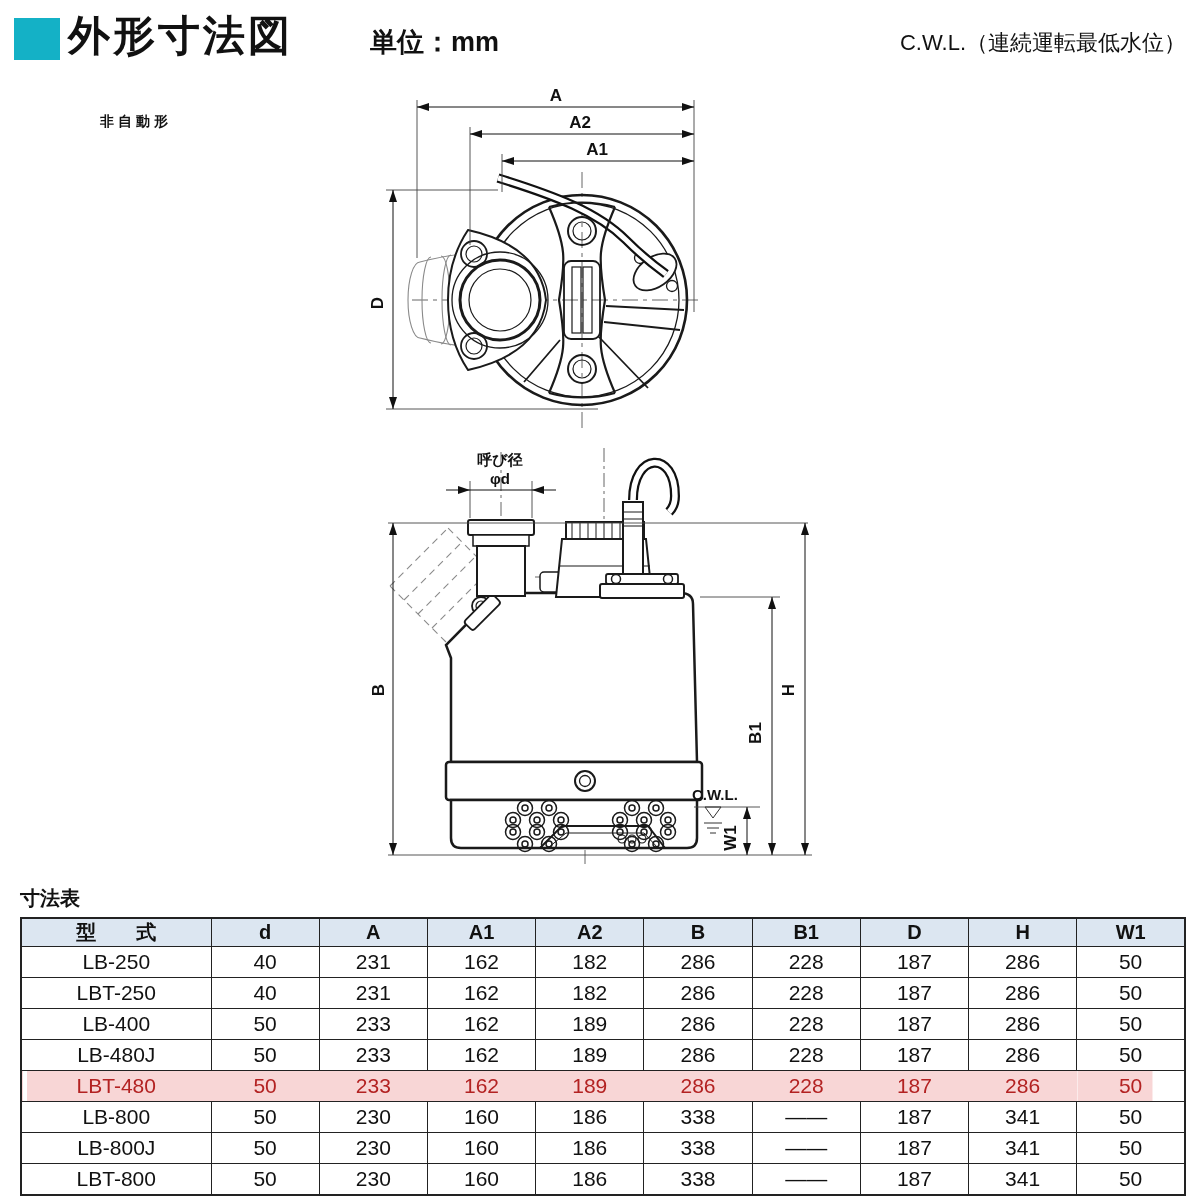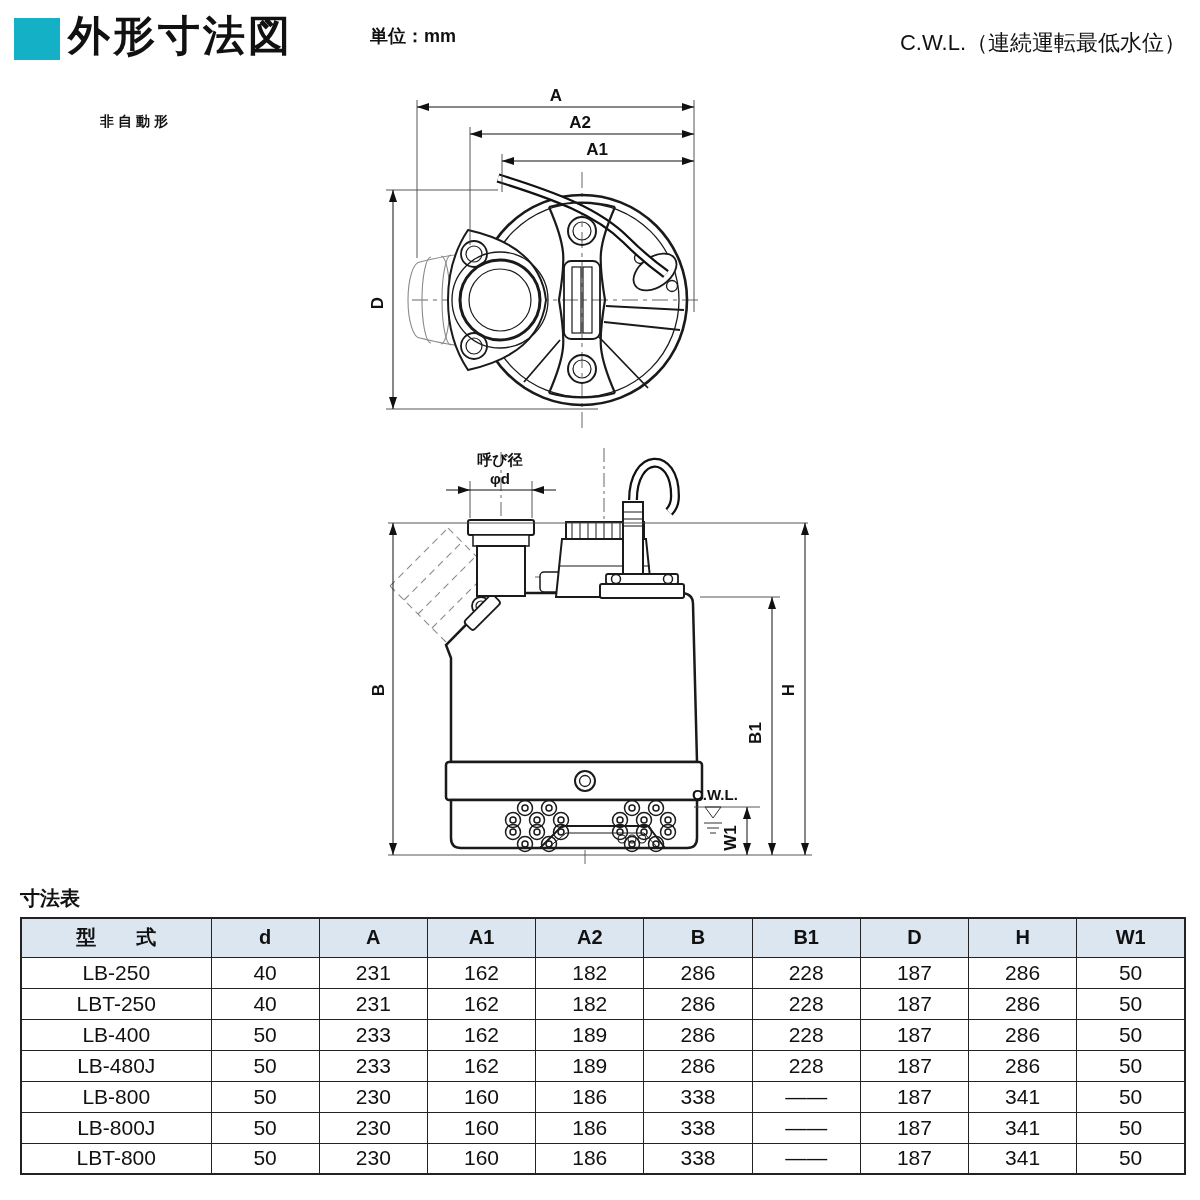--- a/index.html
+++ b/index.html
@@ -6,36 +6,36 @@
     --hl:#f8d6d6; --hlText:#b32222; --hdr:#dce6f1; --line:#1a1a1a; --accent:#14b1c6;
   }
   *{margin:0;padding:0;box-sizing:border-box;}
   html,body{background:#fff;}
   body{font-family:"Liberation Sans","DejaVu Sans",sans-serif;color:#111;}
   .page{position:relative;width:1200px;height:1200px;background:#fff;overflow:hidden;}
 
   
   .accent-sq{position:absolute;left:14px;top:18px;width:46px;height:42px;background:var(--accent);}
   .title{position:absolute;left:68px;top:8px;font-size:42px;font-weight:800;letter-spacing:3px;}
-  .unit{position:absolute;left:370px;top:24px;font-size:18px;font-weight:700;}
+  .unit{position:absolute;left:370px;top:24px;font-size:27px;font-weight:700;}
   .cwl-note{position:absolute;right:14px;top:28px;font-size:22px;}
   .variant{position:absolute;left:100px;top:113px;font-size:14px;font-weight:600;letter-spacing:4px;}
 
   
   .drawing{position:absolute;left:0;top:0;width:1200px;height:880px;}
   .drawing text{font-family:"Liberation Sans","DejaVu Sans",sans-serif;}
   .dimtxt{font-size:17px;font-weight:700;fill:#111;}
   .smalltxt{font-size:15px;font-weight:600;fill:#111;}
 
   
   .table-wrap{position:absolute;left:20px;top:862px;width:1166px;margin-top:23px;}
   .caption{font-size:20px;font-weight:700;margin-bottom:5px;}
   table{border-collapse:collapse;width:100%;table-layout:fixed;border:2px solid #222;}
   th,td{border:1.5px solid #222;text-align:center;vertical-align:middle;}
-  th{background:var(--hdr);font-size:20px;font-weight:700;height:39px;text-align:center;}
+  th{background:var(--hdr);font-size:20px;font-weight:700;height:28px;text-align:center;}
   td{font-size:21px;height:31px;}
   tr.hl td{background:var(--hl);color:var(--hlText);border-left-color:var(--hl);border-right-color:var(--hl);}
   tr.hl td:first-child{border-left-color:#222;background:linear-gradient(90deg,#fff 0 5px,var(--hl) 5px);}
   tr.hl td:last-child{border-right-color:#222;background:linear-gradient(90deg,var(--hl) 0 70%,#fff 70%);}
 </style>
 </head>
 <body>
 
 <div class="page">
 
@@ -318,20 +318,32 @@
             <td>50</td>
             <td>233</td>
             <td>162</td>
             <td>189</td>
             <td>286</td>
             <td>228</td>
             <td>187</td>
             <td>286</td>
             <td>50</td>
           </tr>
+          <tr class="hl">
+            <td>LBT-480</td>
+            <td>50</td>
+            <td>233</td>
+            <td>162</td>
+            <td>189</td>
+            <td>286</td>
+            <td>228</td>
+            <td>187</td>
+            <td>286</td>
+            <td>50</td>
+          </tr>
           <tr>
             <td>LB-800</td>
             <td>50</td>
             <td>230</td>
             <td>160</td>
             <td>186</td>
             <td>338</td>
             <td>——</td>
             <td>187</td>
             <td>341</td>

